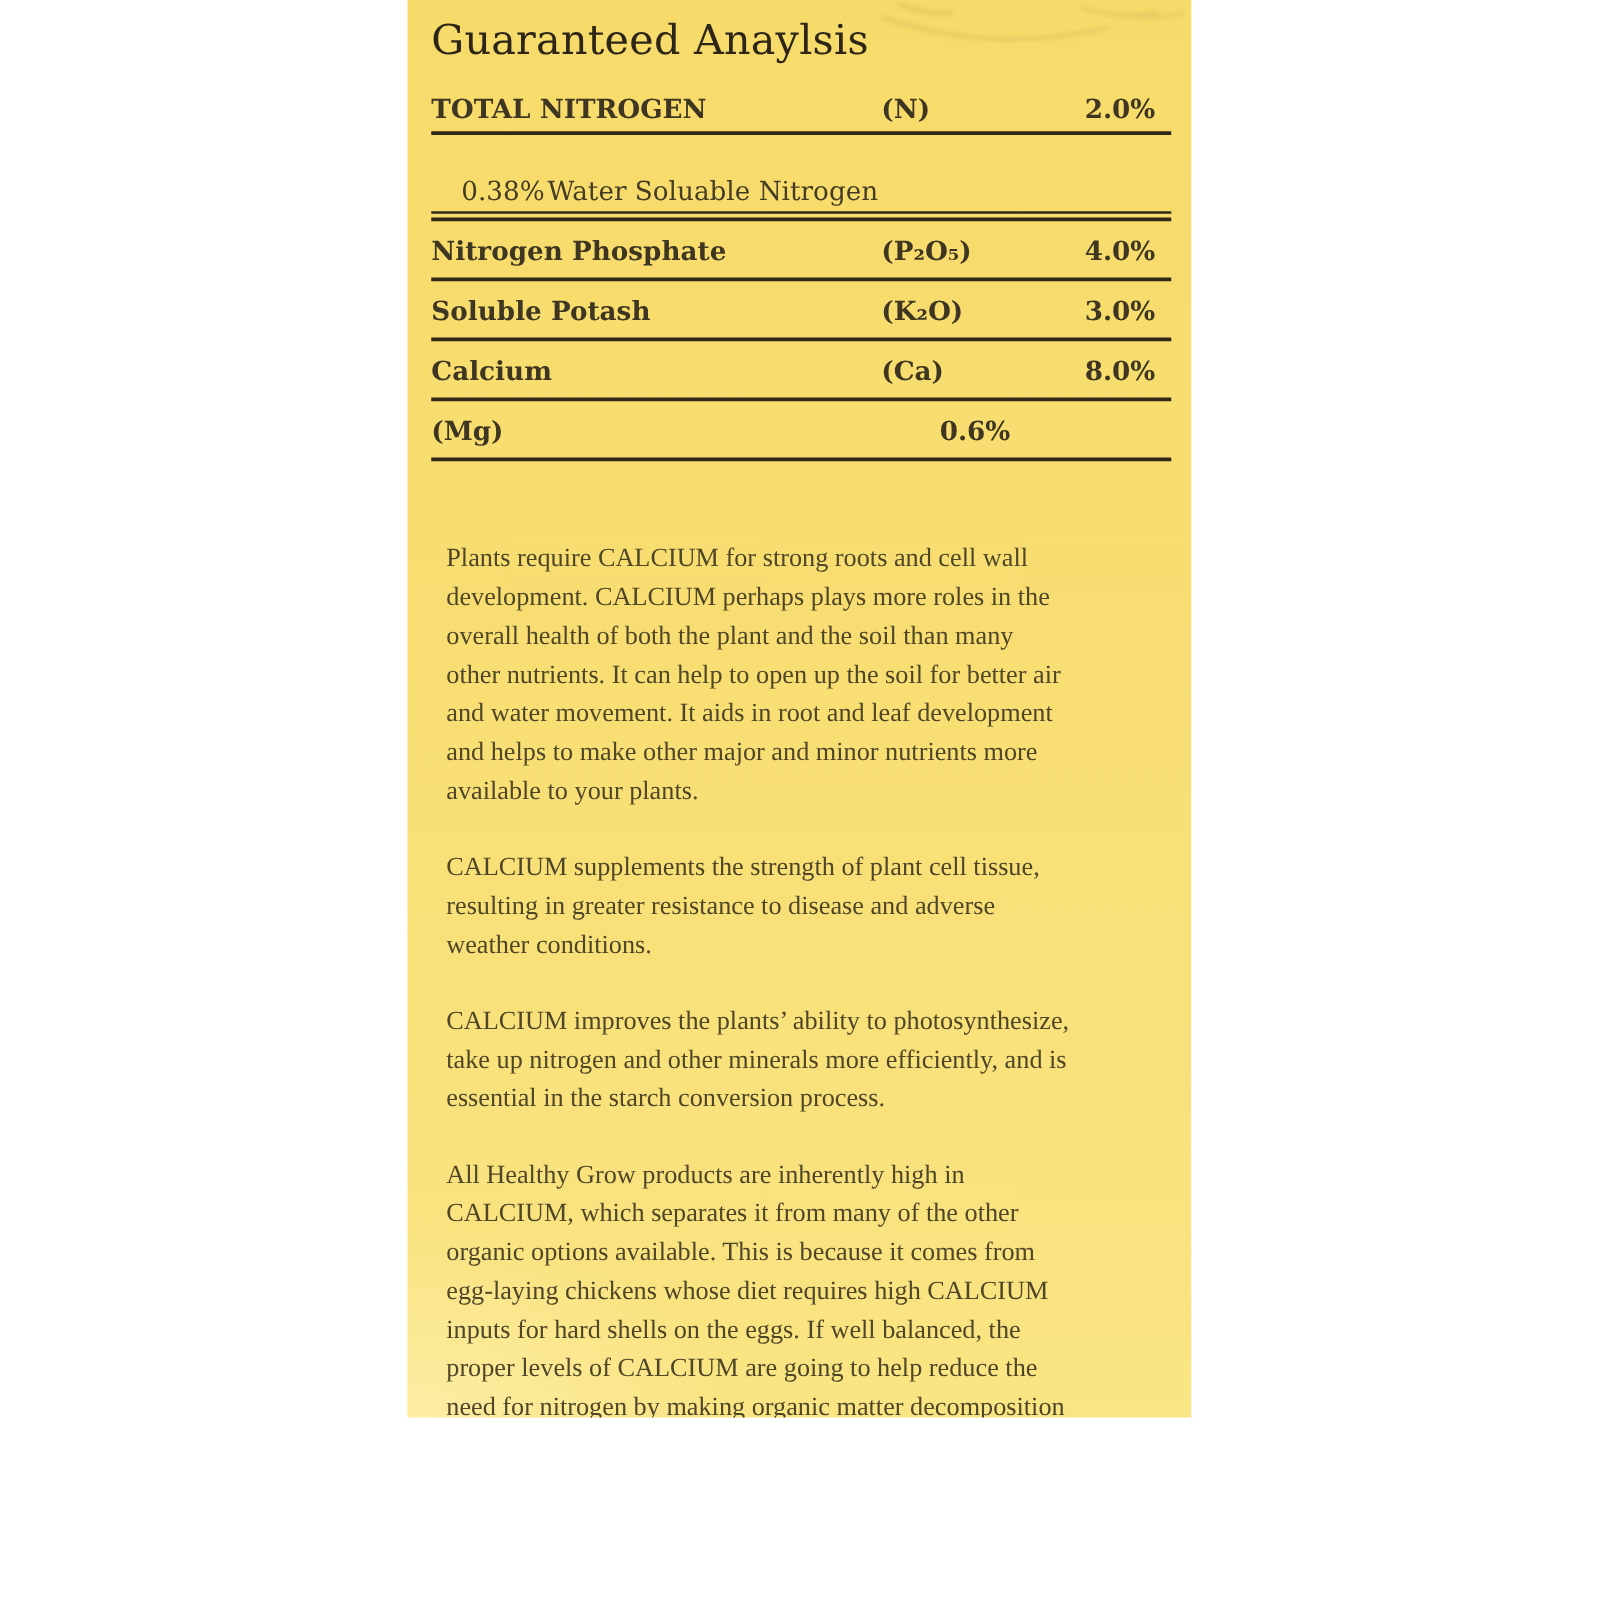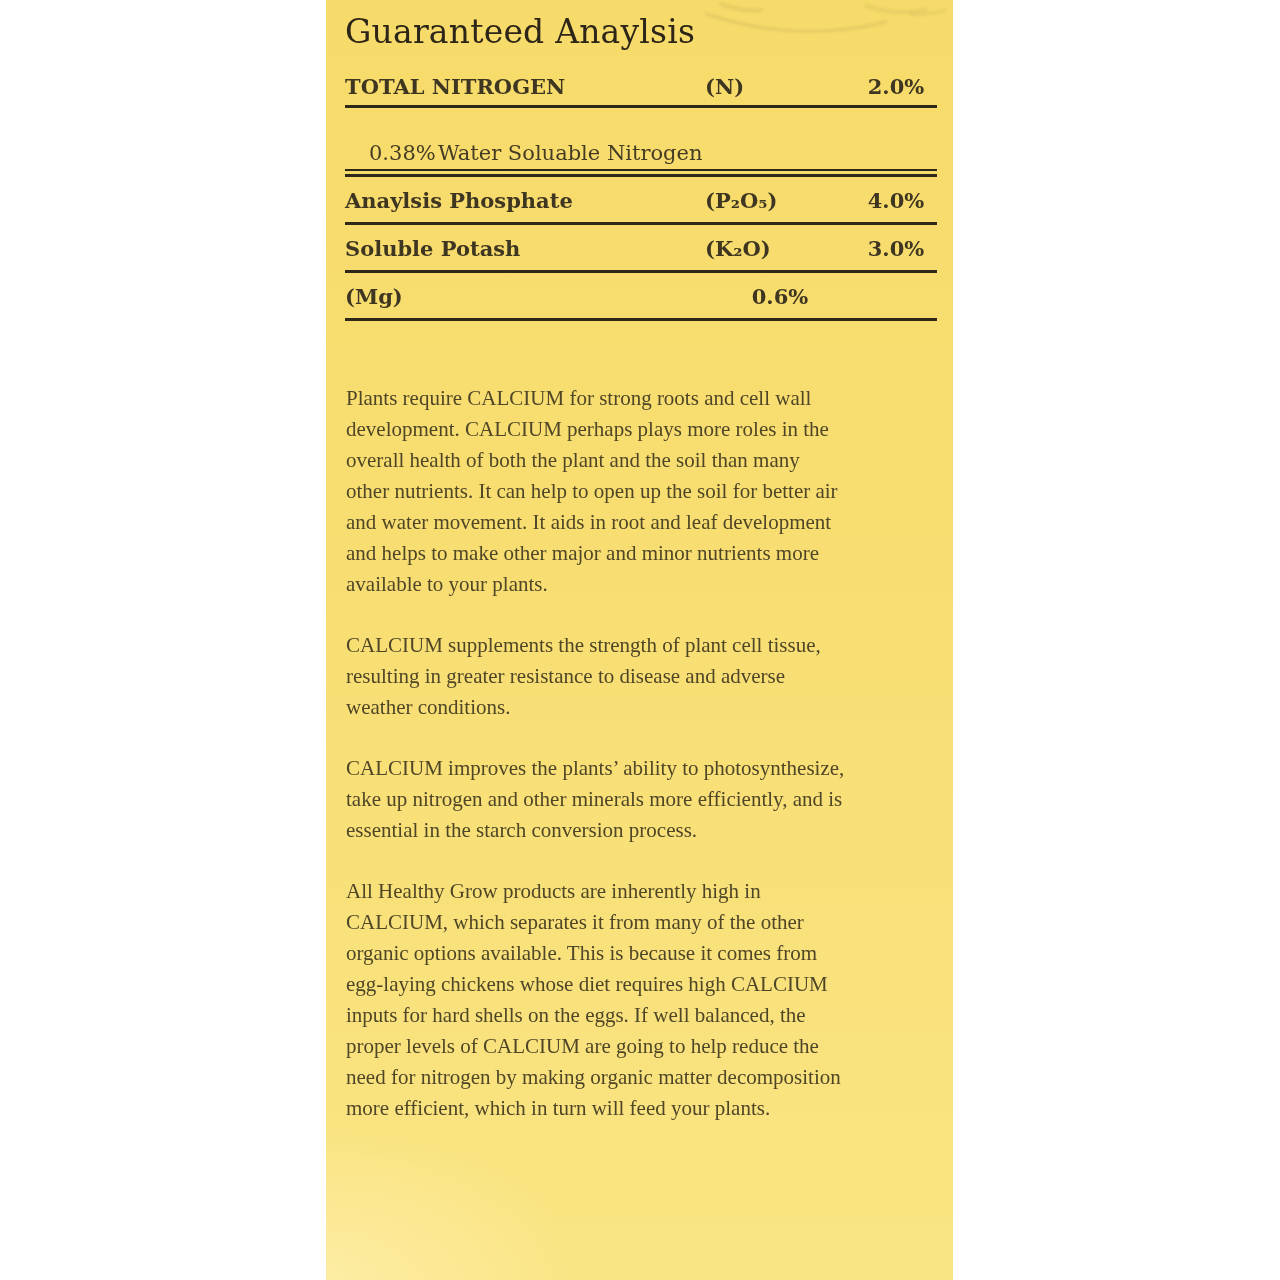--- a/index.html
+++ b/index.html
@@ -6,21 +6,21 @@
   body {
     width: 1280px; height: 1280px;
     background: #ffffff;
     overflow: hidden;
     font-family: "DejaVu Serif", serif;
     position: relative;
   }
   .label-panel {
     position: absolute;
     left: 326px; top: 0;
-    width: 627px; height: 1280px;
+    width: 627px; height: 1134px;
     box-sizing: border-box;
     padding: 0 16px 0 19px;
     background:
       radial-gradient(ellipse 360px 220px at 0% 100%, rgba(255,243,190,0.55), rgba(255,243,190,0) 70%),
       linear-gradient(180deg, #f7db6a 0%, #f8de72 45%, #f9e27d 80%, #fae584 100%);
     overflow: hidden;
   }
   .smudge-svg {
     position: absolute; top: 0; right: 0;
     pointer-events: none;
@@ -72,21 +72,21 @@
   .paragraphs {
     position: relative;
     margin-top: 62px;
     font-family: "Liberation Serif", "DejaVu Serif", serif;
     font-size: 21px;
     line-height: 31px;
     color: #4f4627;
   }
   .para {
     white-space: pre-line;
-    margin: 0 0 30px 1px;
+    margin: 0 0 30px 12px;
   }
 </style>
 </head>
 <body>
 
 <div class="label-panel">
 
   <svg class="smudge-svg" width="627" height="70" viewBox="0 0 627 70">
     <defs>
       <filter id="blur1">
@@ -114,31 +114,36 @@
     <div class="sub-rows">
       <div class="sub-row">
         <span class="sub-value">0.38%</span>
         <span class="sub-name">Water Soluable Nitrogen</span>
       </div>
     </div>
 
     <div class="double-rule"></div>
 
     <div class="trow trow-line">
-      <span class="cell-name">Anaylsis Phosphate</span>
+      <span class="cell-name">Nitrogen Phosphate</span>
       <span class="cell-symbol">(P₂O₅)</span>
       <span class="cell-value">4.0%</span>
     </div>
 
     <div class="trow trow-line">
       <span class="cell-name">Soluble Potash</span>
       <span class="cell-symbol">(K₂O)</span>
       <span class="cell-value">3.0%</span>
     </div>
 
+    <div class="trow trow-line">
+      <span class="cell-name">Calcium</span>
+      <span class="cell-symbol">(Ca)</span>
+      <span class="cell-value">8.0%</span>
+    </div>
 
     <div class="trow trow-line">
       <span class="cell-symbol">(Mg)</span>
       <span class="cell-value">0.6%</span>
     </div>
 
   </div>
 
   <div class="paragraphs">
     <p class="para">Plants require CALCIUM for strong roots and cell wall

